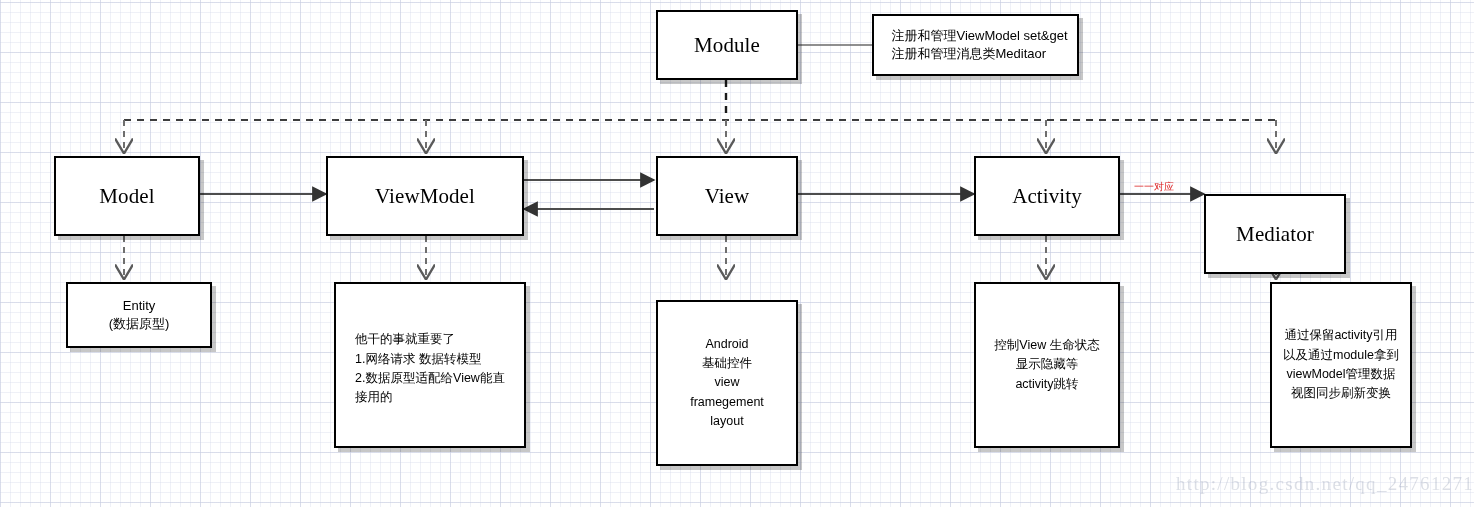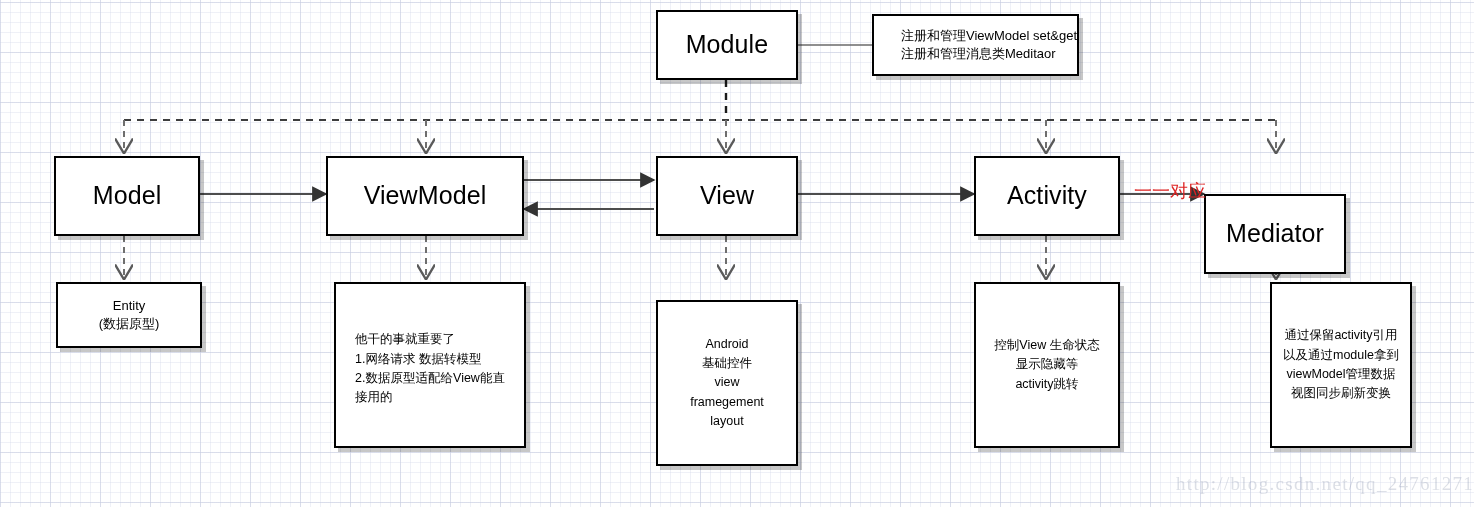--- a/index.html
+++ b/index.html
@@ -46,24 +46,25 @@
     box-shadow: 4px 4px 0 rgba(0,0,0,0.22);
     display: flex;
     align-items: center;
     justify-content: center;
     text-align: center;
     color: #000000;
     z-index: 3;
   }
 
   .node-title {
-    font-size: 25px;
+    font-size: 21px;
     line-height: 1.25;
     white-space: pre-line;
     letter-spacing: 0.1px;
+    font-family: Liberation Serif, serif;
   }
 
   .node-small {
     font-size: 13px;
     line-height: 1.35;
     white-space: pre-line;
   }
 
   .node-detail {
     align-items: center;
@@ -85,35 +86,35 @@
   }
 
   .annot-box {
     position: absolute;
     box-sizing: border-box;
     background: #ffffff;
     border: 2.5px solid #000000;
     box-shadow: 4px 4px 0 rgba(0,0,0,0.22);
     display: flex;
     align-items: center;
-    justify-content: flex-end;
+    justify-content: center;
     z-index: 3;
   }
 
   .annot-text {
     font-size: 13px;
     line-height: 1.42;
     white-space: pre-line;
     padding-left: 8px;
     color: #000000;
   }
 
   .edge-label {
     position: absolute;
-    font-size: 18px;
+    font-size: 10px;
     line-height: 1;
     color: #dd2222;
     z-index: 4;
     white-space: nowrap;
   }
 
   .watermark {
     position: absolute;
     font-family: "Liberation Serif", "DejaVu Serif", serif;
     font-size: 19px;
@@ -193,21 +194,21 @@
   <div class="node" style="left:974px; top:156px; width:146px; height:80px;">
     <span class="node-title">Activity</span>
   </div>
 
   <div class="node" style="left:1204px; top:156px; width:142px; height:80px;margin-top:38px;">
     <span class="node-title">Mediator</span>
   </div>
 
   <div class="edge-label" style="left:1134px; top:182px;">一一对应</div>
 
-  <div class="node node-detail" style="left:56px; top:282px; width:146px; height:66px;">
+  <div class="node node-detail" style="left:66px; top:282px; width:146px; height:66px;">
     <span class="node-small">Entity
 (数据原型)</span>
   </div>
 
   <div class="node node-detail" style="left:334px; top:282px; width:192px; height:166px;">
     <span class="detail-text left">他干的事就重要了
 1.网络请求 数据转模型
 2.数据原型适配给View能直
 接用的</span>
   </div>

